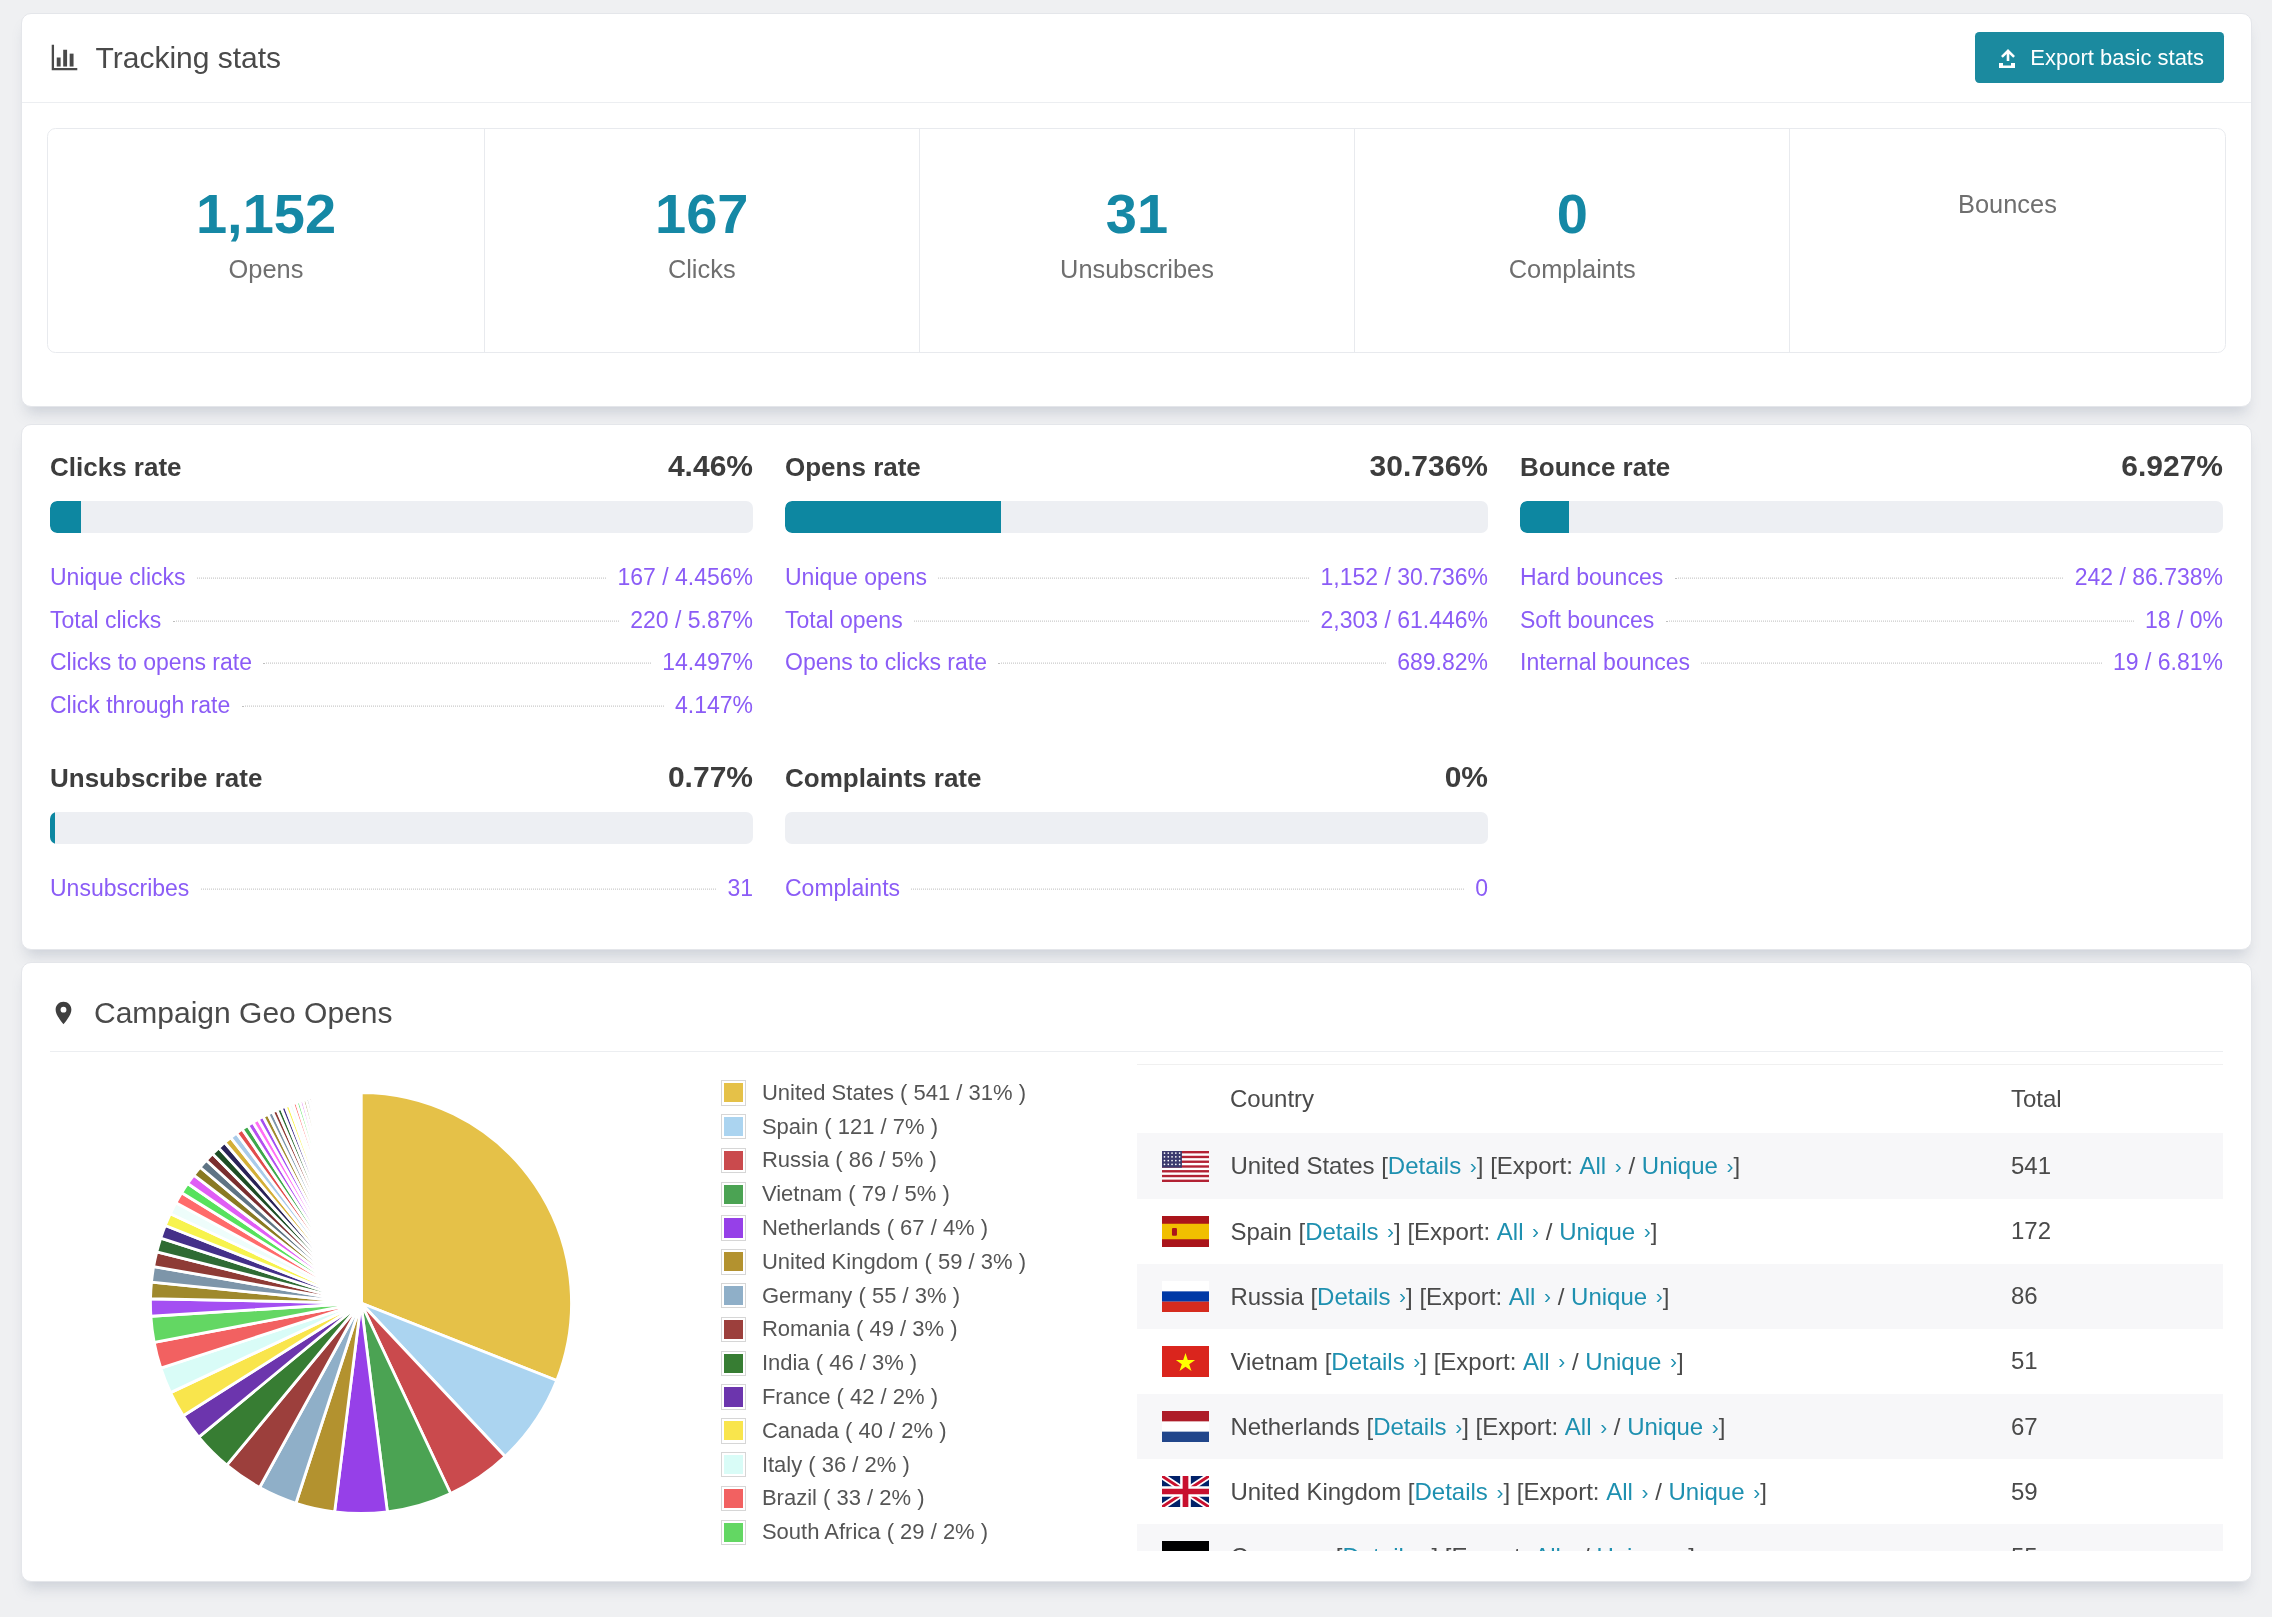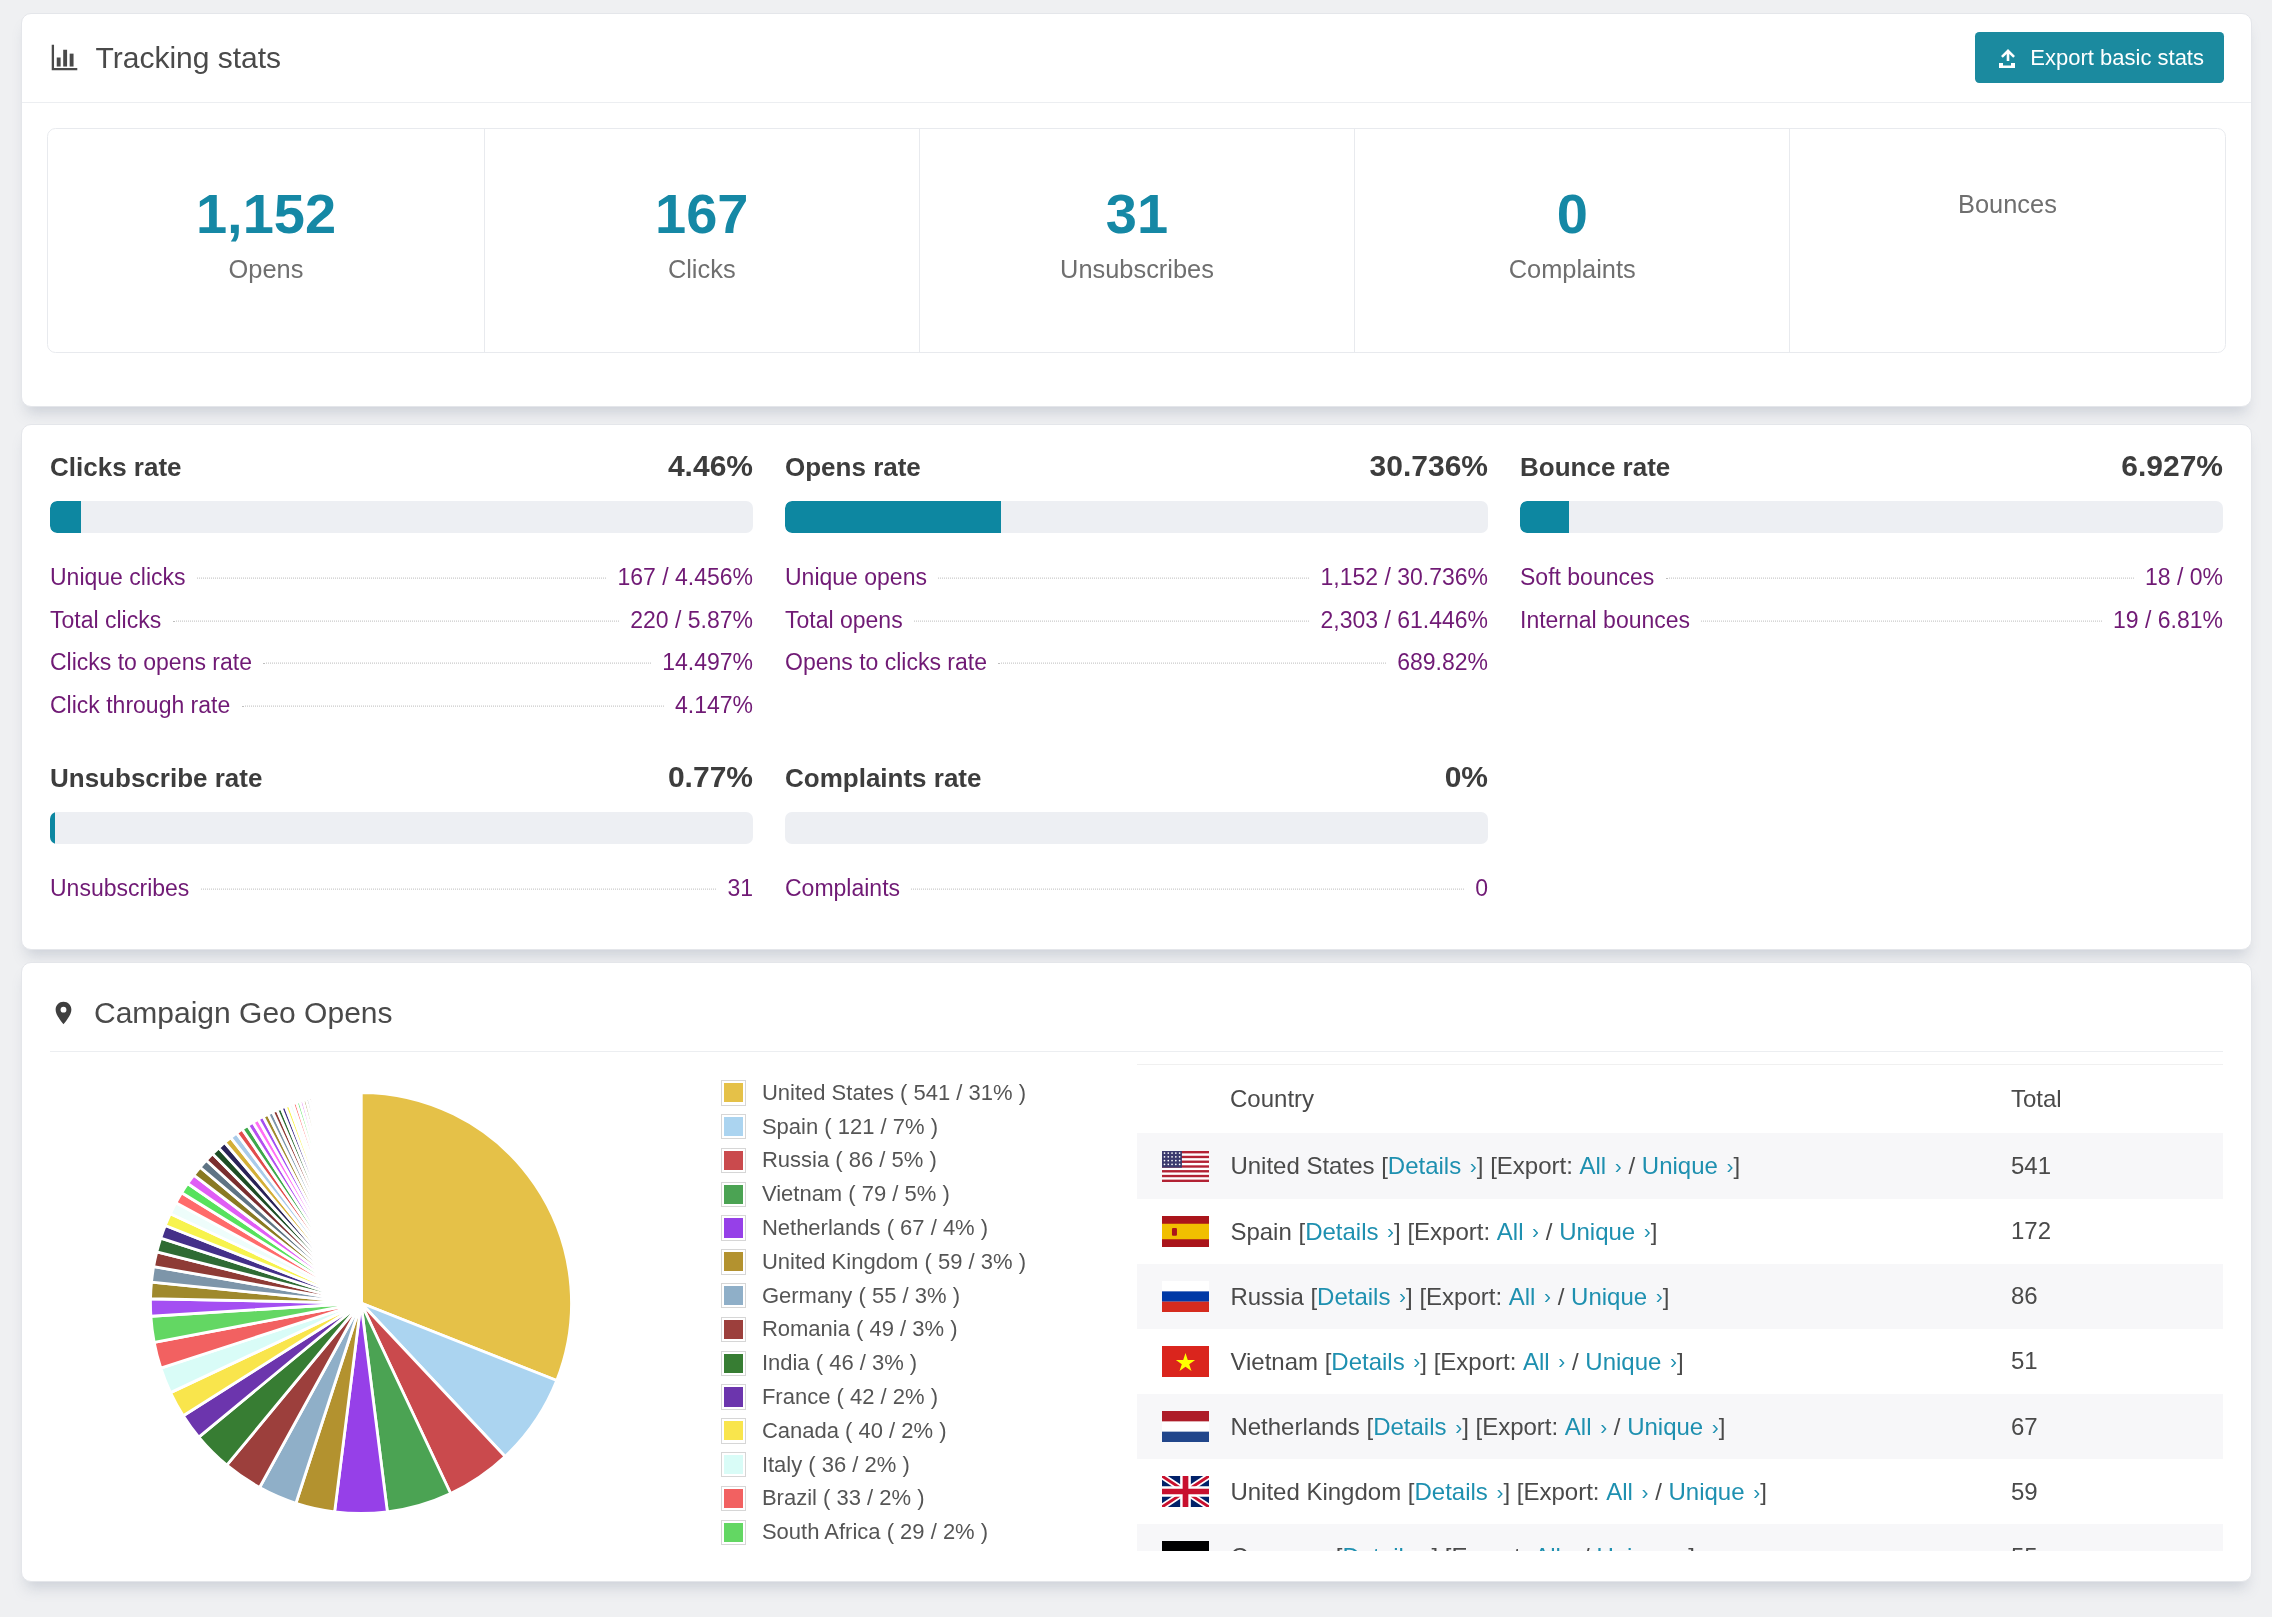--- a/index.html
+++ b/index.html
@@ -40,21 +40,21 @@
   .stat-value{font-size:56px;font-weight:bold;color:#1588a5;}
   .stat-label{font-size:25.4px;color:#6f6f6f;margin-top:8.5px;}
   
   .card-rates{height:526px;margin-bottom:12.7px;padding:24px 28px 0;overflow:hidden;}
   .rates-grid{display:grid;grid-template-columns:1fr 1fr 1fr;column-gap:32px;row-gap:41px;}
   .rate-head{display:flex;justify-content:space-between;align-items:baseline;}
   .rate-title{font-size:26px;font-weight:bold;color:#3d3d3d;}
   .rate-value{font-size:30px;font-weight:bold;color:#3d3d3d;}
   .bar-track{height:32px;background:#edeff3;border-radius:7px;margin:18.4px 0 31px;overflow:hidden;}
   .bar-fill{height:100%;background:#0d87a1;border-radius:7px 0 0 7px;}
-  .rate-row{display:flex;align-items:baseline;font-size:23px;color:#701a75;margin-top:15.5px;}
+  .rate-row{display:flex;align-items:baseline;font-size:23px;color:#8b5cf6;margin-top:15.5px;}
   .rate-row .leader{flex:1;border-bottom:1.4px dotted #bdbdbd;margin:0 11.3px;transform:translateY(-6.4px);}
   .rate-row .rv{white-space:nowrap;}
   
   .card-geo{height:620px;padding:21px 28px 0;overflow:hidden;}
   .geo-head{
     display:flex;align-items:center;gap:17px;
     font-size:30px;color:#4a4a4a;
     padding:11.3px 0 21px;border-bottom:1.4px solid #eceef1;
   }
   .geo-content{display:flex;height:487px;overflow:hidden;margin-top:12.7px;gap:42px;}
@@ -190,20 +190,25 @@
             <span class="rv">689.82%</span>
           </div>
         </div>
         <div>
           <div class="rate-head">
             <span class="rate-title">Bounce rate</span>
             <span class="rate-value">6.927%</span>
           </div>
           <div class="bar-track">
             <div class="bar-fill" style="width: 6.927%;"></div>
+          </div>
+          <div class="rate-row">
+            <span>Hard bounces</span>
+            <span class="leader"></span>
+            <span class="rv">242 / 86.738%</span>
           </div>
           <div class="rate-row">
             <span>Soft bounces</span>
             <span class="leader"></span>
             <span class="rv">18 / 0%</span>
           </div>
           <div class="rate-row">
             <span>Internal bounces</span>
             <span class="leader"></span>
             <span class="rv">19 / 6.81%</span>

